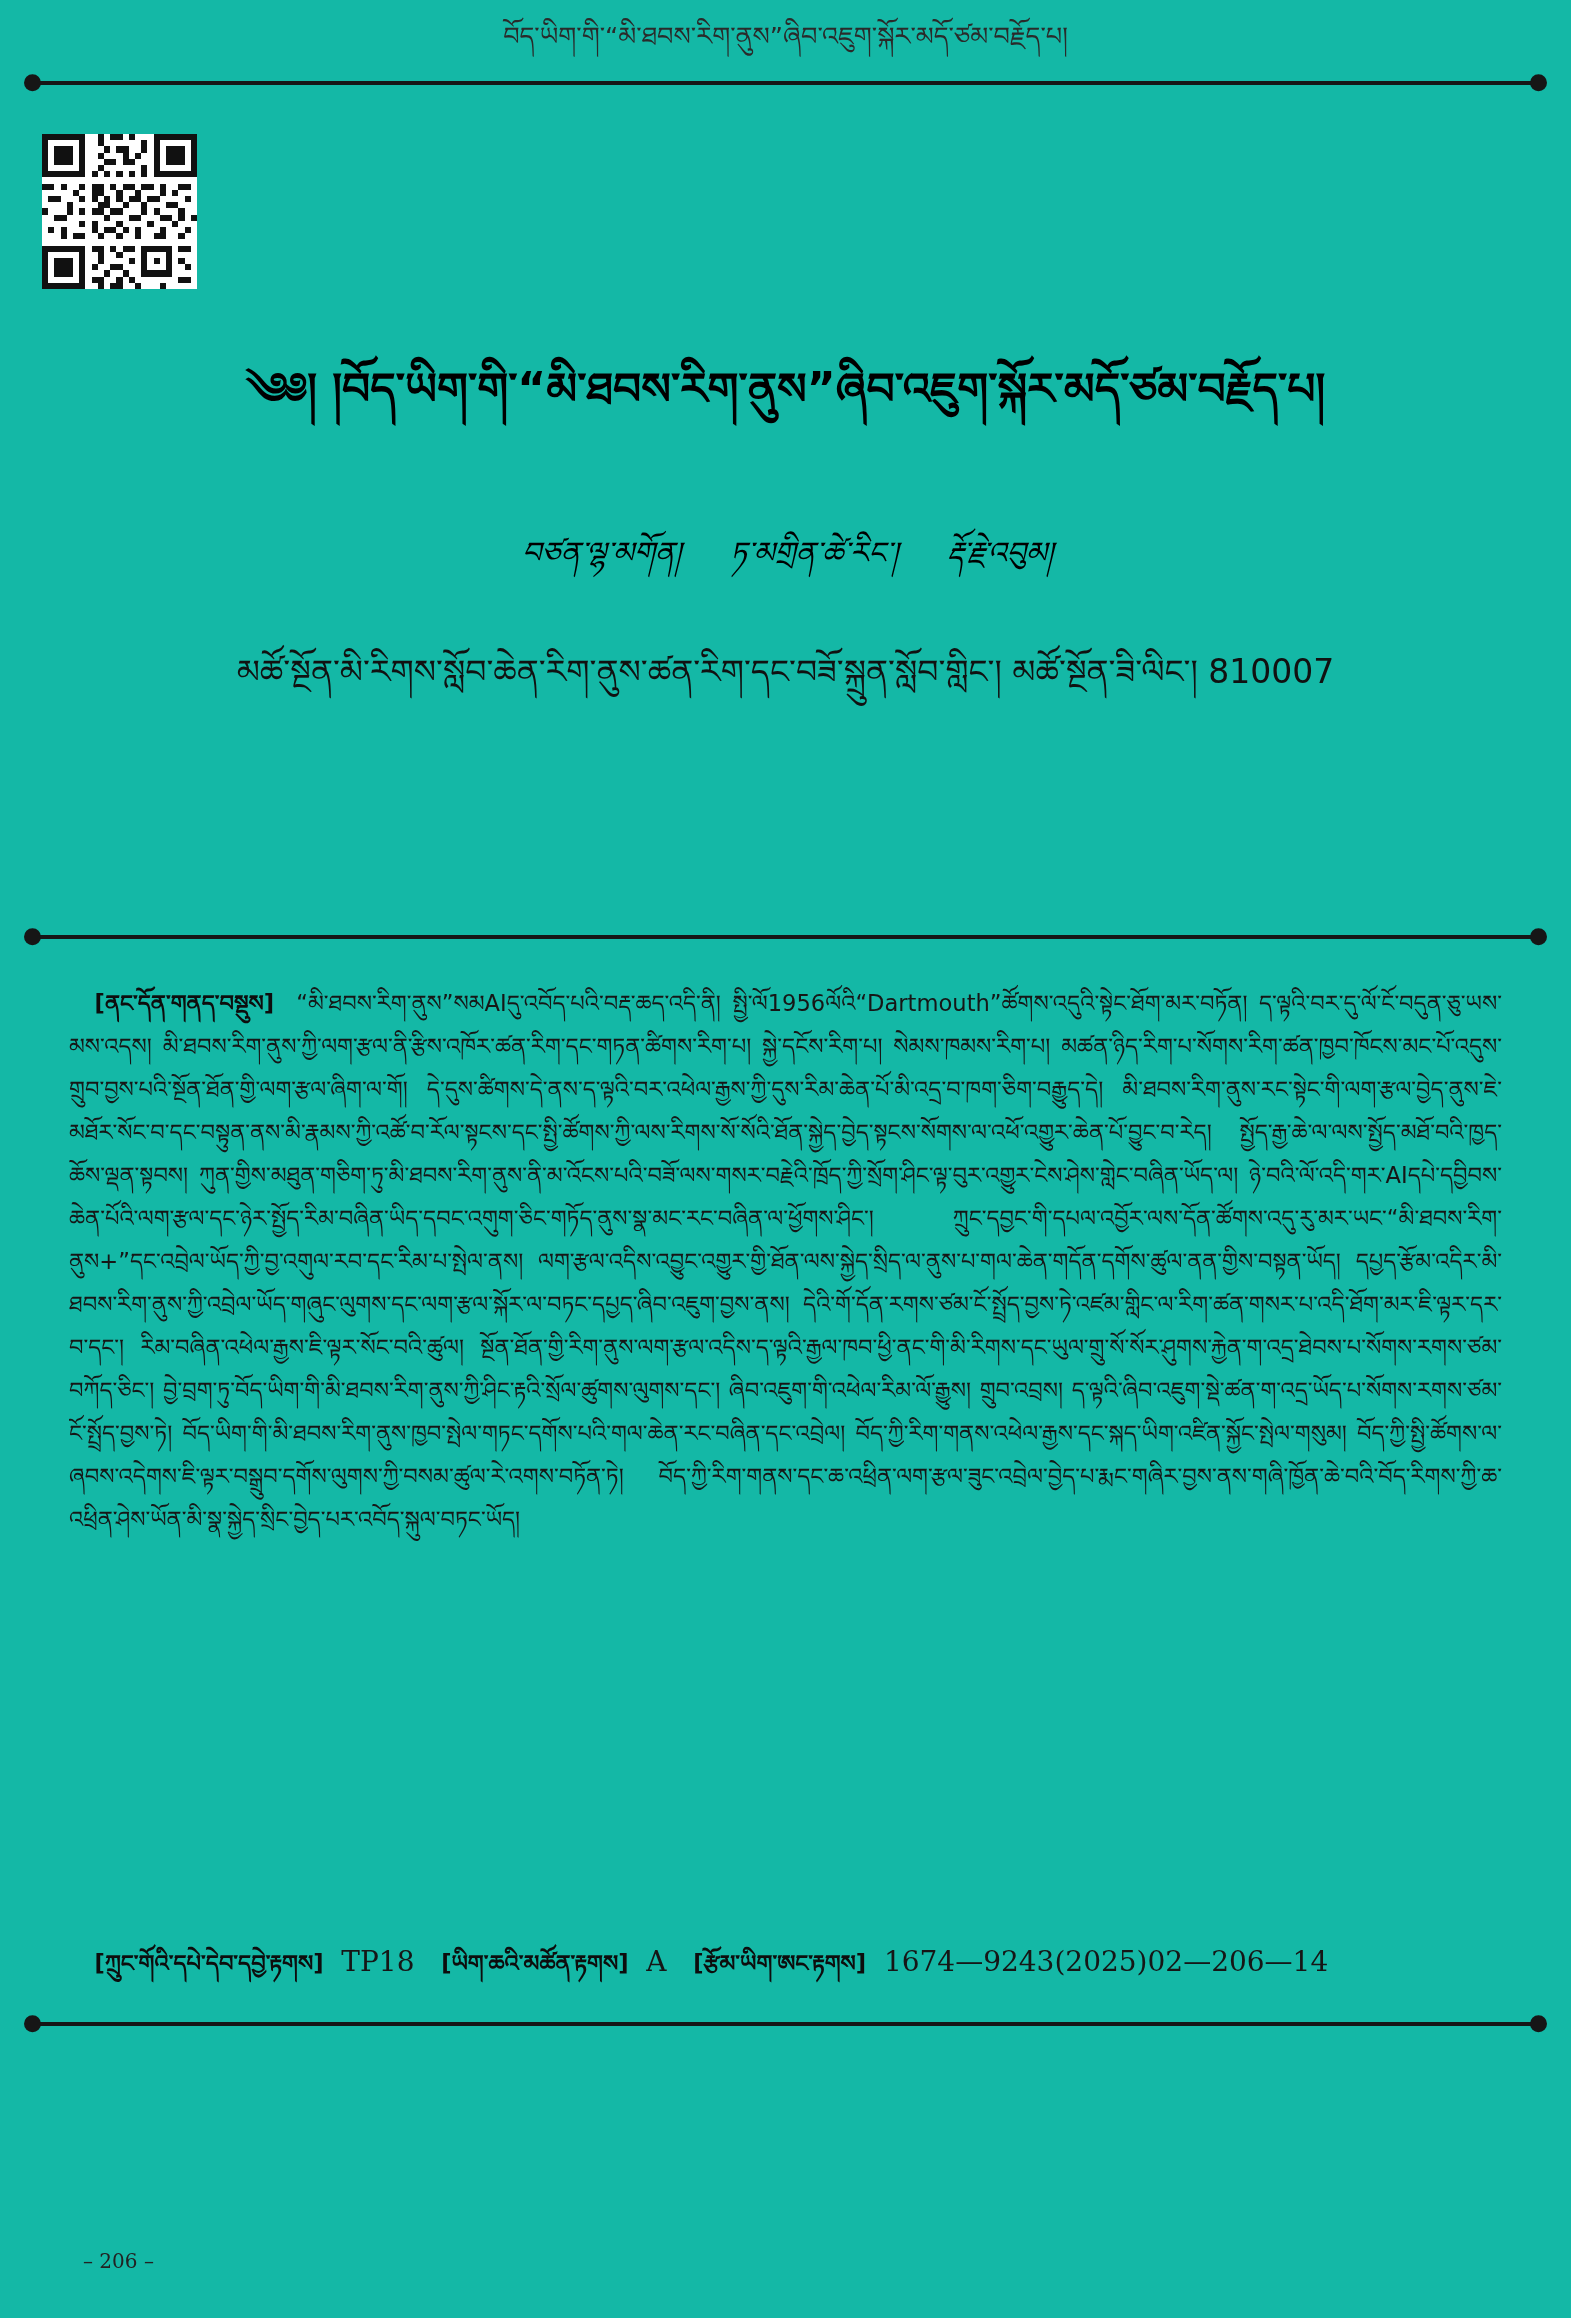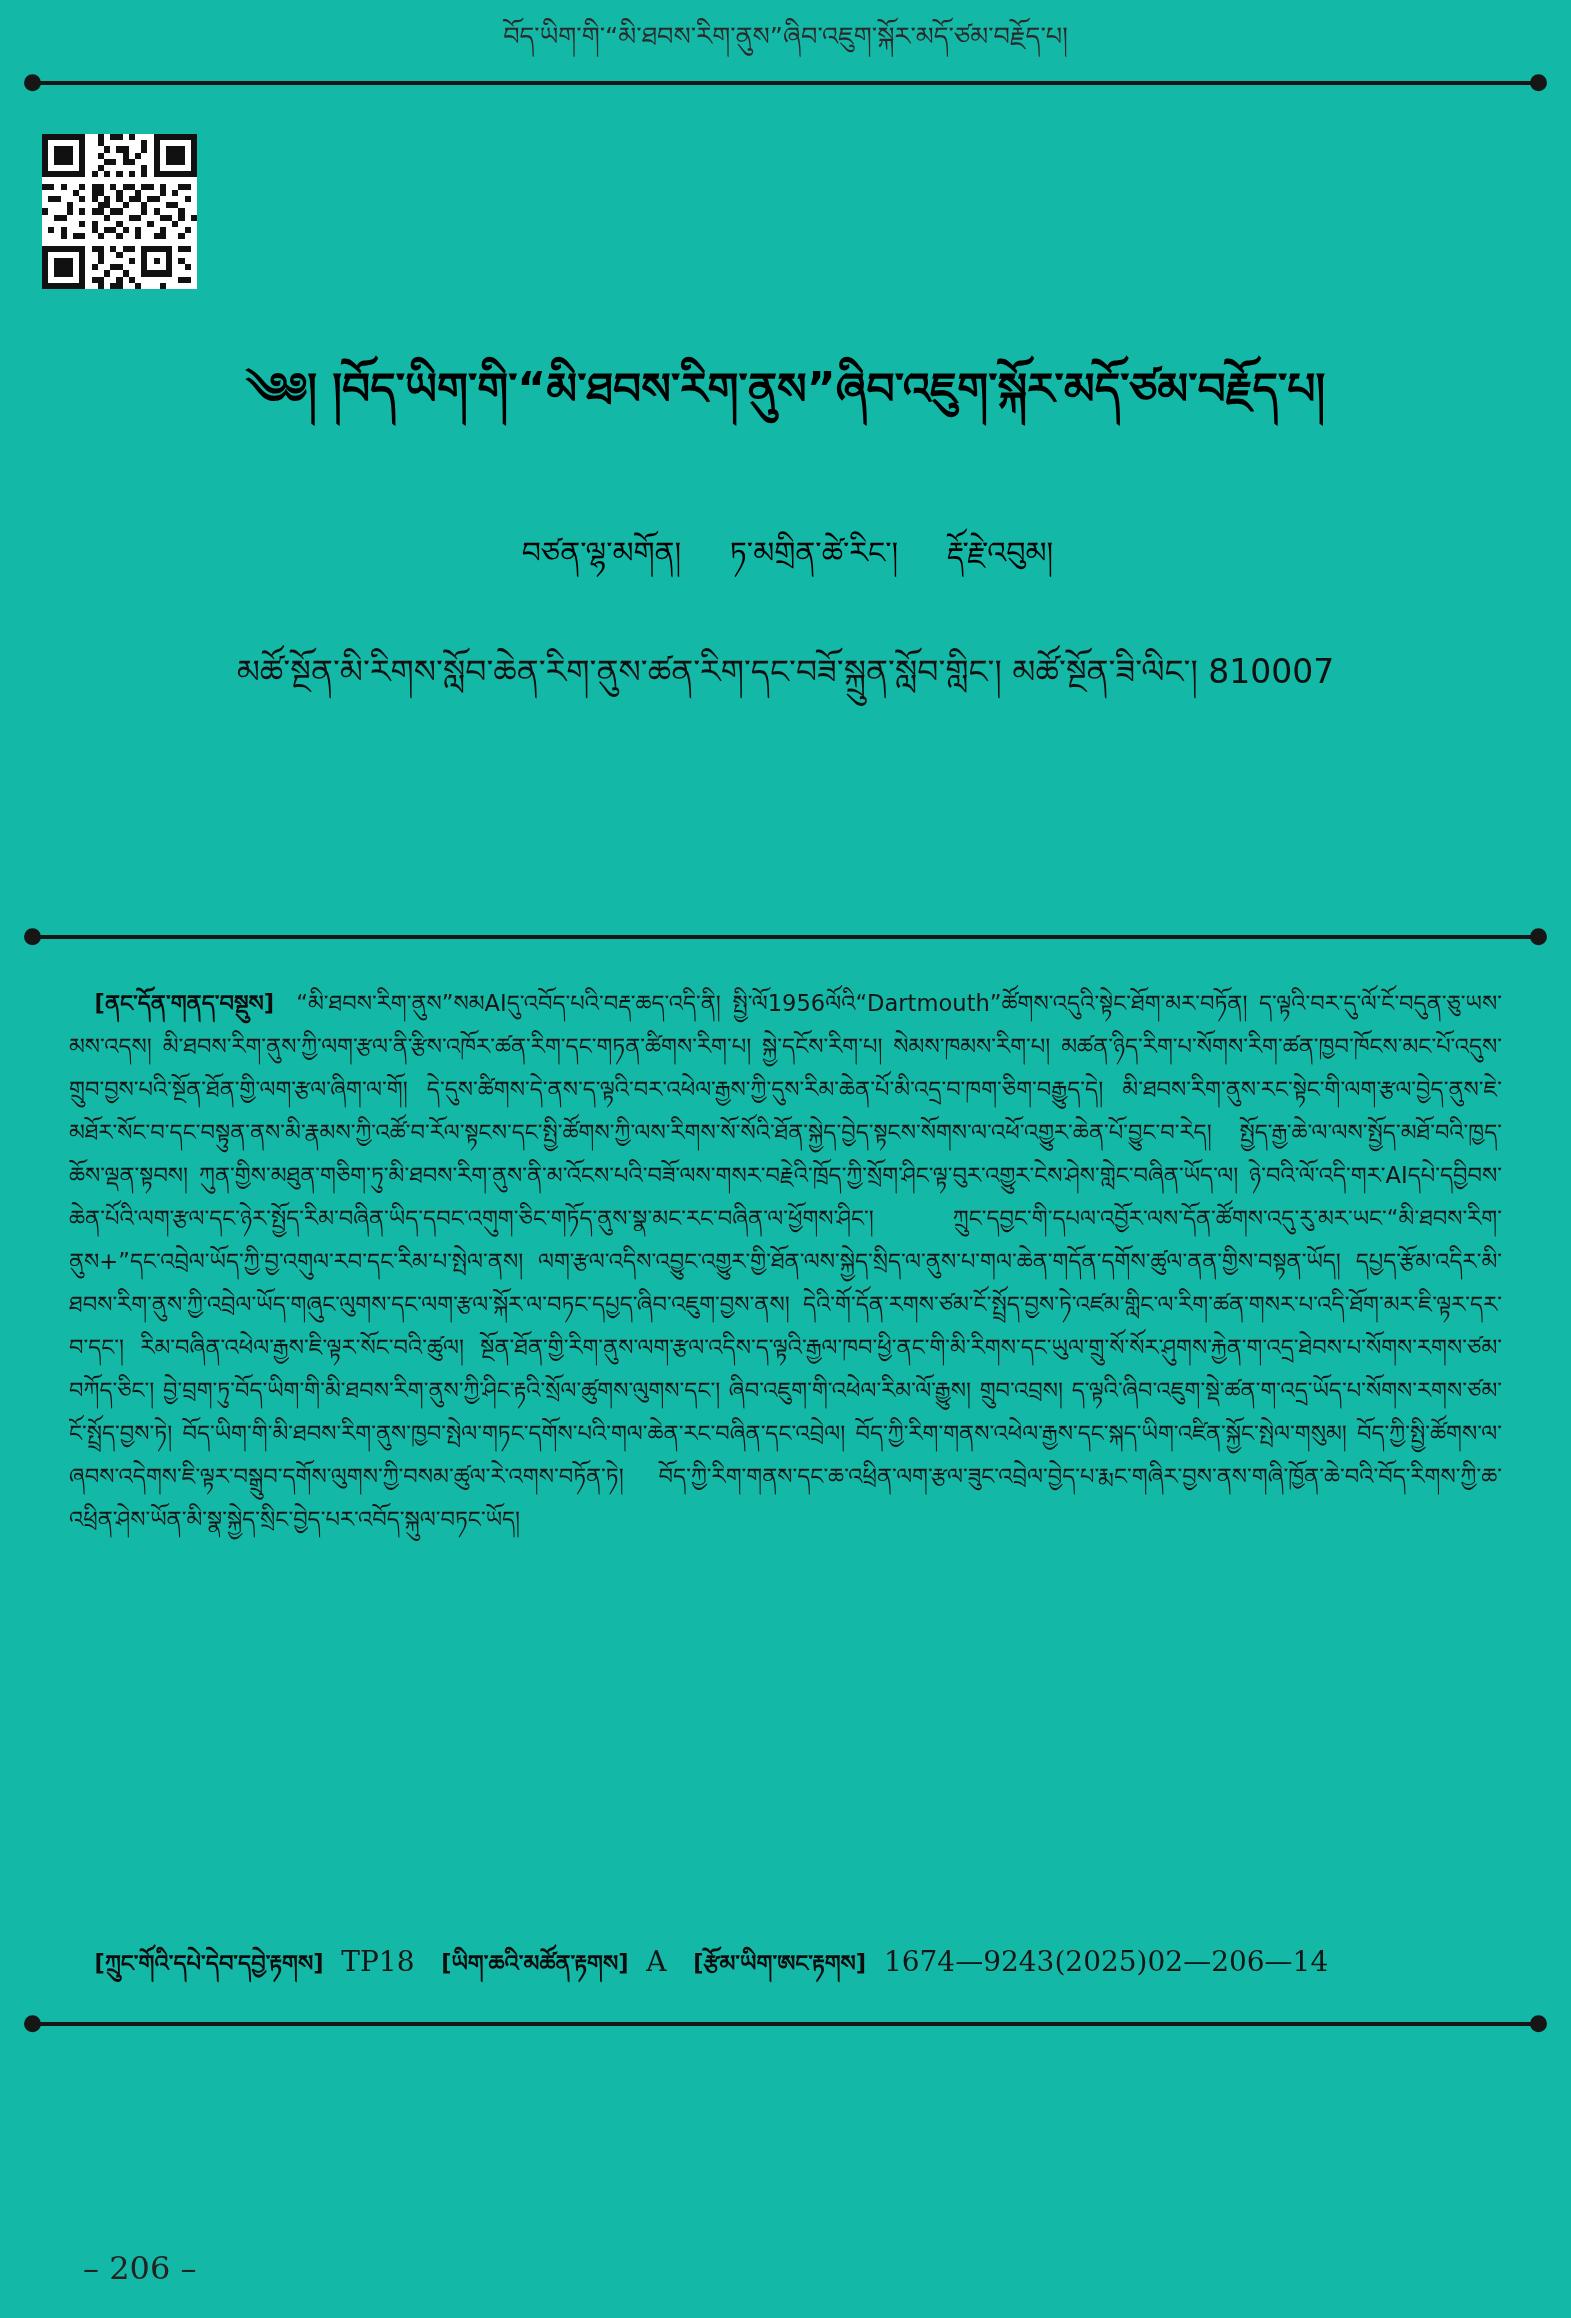--- a/index.html
+++ b/index.html
@@ -21,34 +21,34 @@
   .divider .dot.left{left:-3px;}
   .divider .dot.right{right:-3px;}
   .divider.top{top:81px;}
   .divider.mid{top:935px;}
   .divider.bottom{top:2022px;}
   .qr{position:absolute;left:42px;top:134px;width:155px;height:155px;}
   .article-title{
     position:absolute;top:347px;left:0;right:0;
     text-align:center;font-size:44px;font-weight:bold;color:#000;line-height:83px;
   }
-  .authors{position:absolute;top:525px;left:4px;right:0;text-align:center;font-size:30px;line-height:56px;color:#000;}
+  .authors{position:absolute;top:525px;left:4px;right:0;text-align:center;font-size:30px;line-height:56px;color:#000;font-style:italic;}
   .authors span{margin:0 19.5px;}
   .affil{position:absolute;left:0;right:0;text-align:center;font-size:33px;line-height:48px;color:#111;}
   .affil.first{top:648px;}
   .affil.second{top:707px;}
   .abstract{
     position:absolute;left:69px;top:959px;width:1433px;height:899px;overflow:hidden;
     font-size:22.6px;line-height:43px;text-align:justify;text-indent:25.6px;color:#161616;
   }
   .abstract .lab,.kw .lab,.cls .lab{font-weight:bold;padding-right:10.5px;color:#0d0d0d;}
   .kw{position:absolute;left:69px;top:1868px;width:1433px;font-size:22.6px;line-height:43px;text-indent:25.6px;color:#161616;}
   .cls{position:absolute;left:69px;top:1917px;width:1433px;font-size:22.6px;line-height:43px;text-indent:25.6px;color:#161616;}
   .cls .val{font-family:"DejaVu Serif",serif;padding-right:19.5px;font-size:28px;}
-  .page-number{position:absolute;left:83px;top:2249px;font-size:32px;font-family:"DejaVu Serif",serif;color:#222;}
+  .page-number{position:absolute;left:83px;top:2249px;font-size:20px;font-family:"DejaVu Serif",serif;color:#222;}
 </style>
 </head>
 <body>
 
 <div class="page">
 
   <div class="running-title">བོད་ཡིག་གི་“མི་ཐབས་རིག་ནུས”ཞིབ་འཇུག་སྐོར་མདོ་ཙམ་བརྗོད་པ།</div>
 
   <div class="divider top">
     <i class="dot left"></i>

